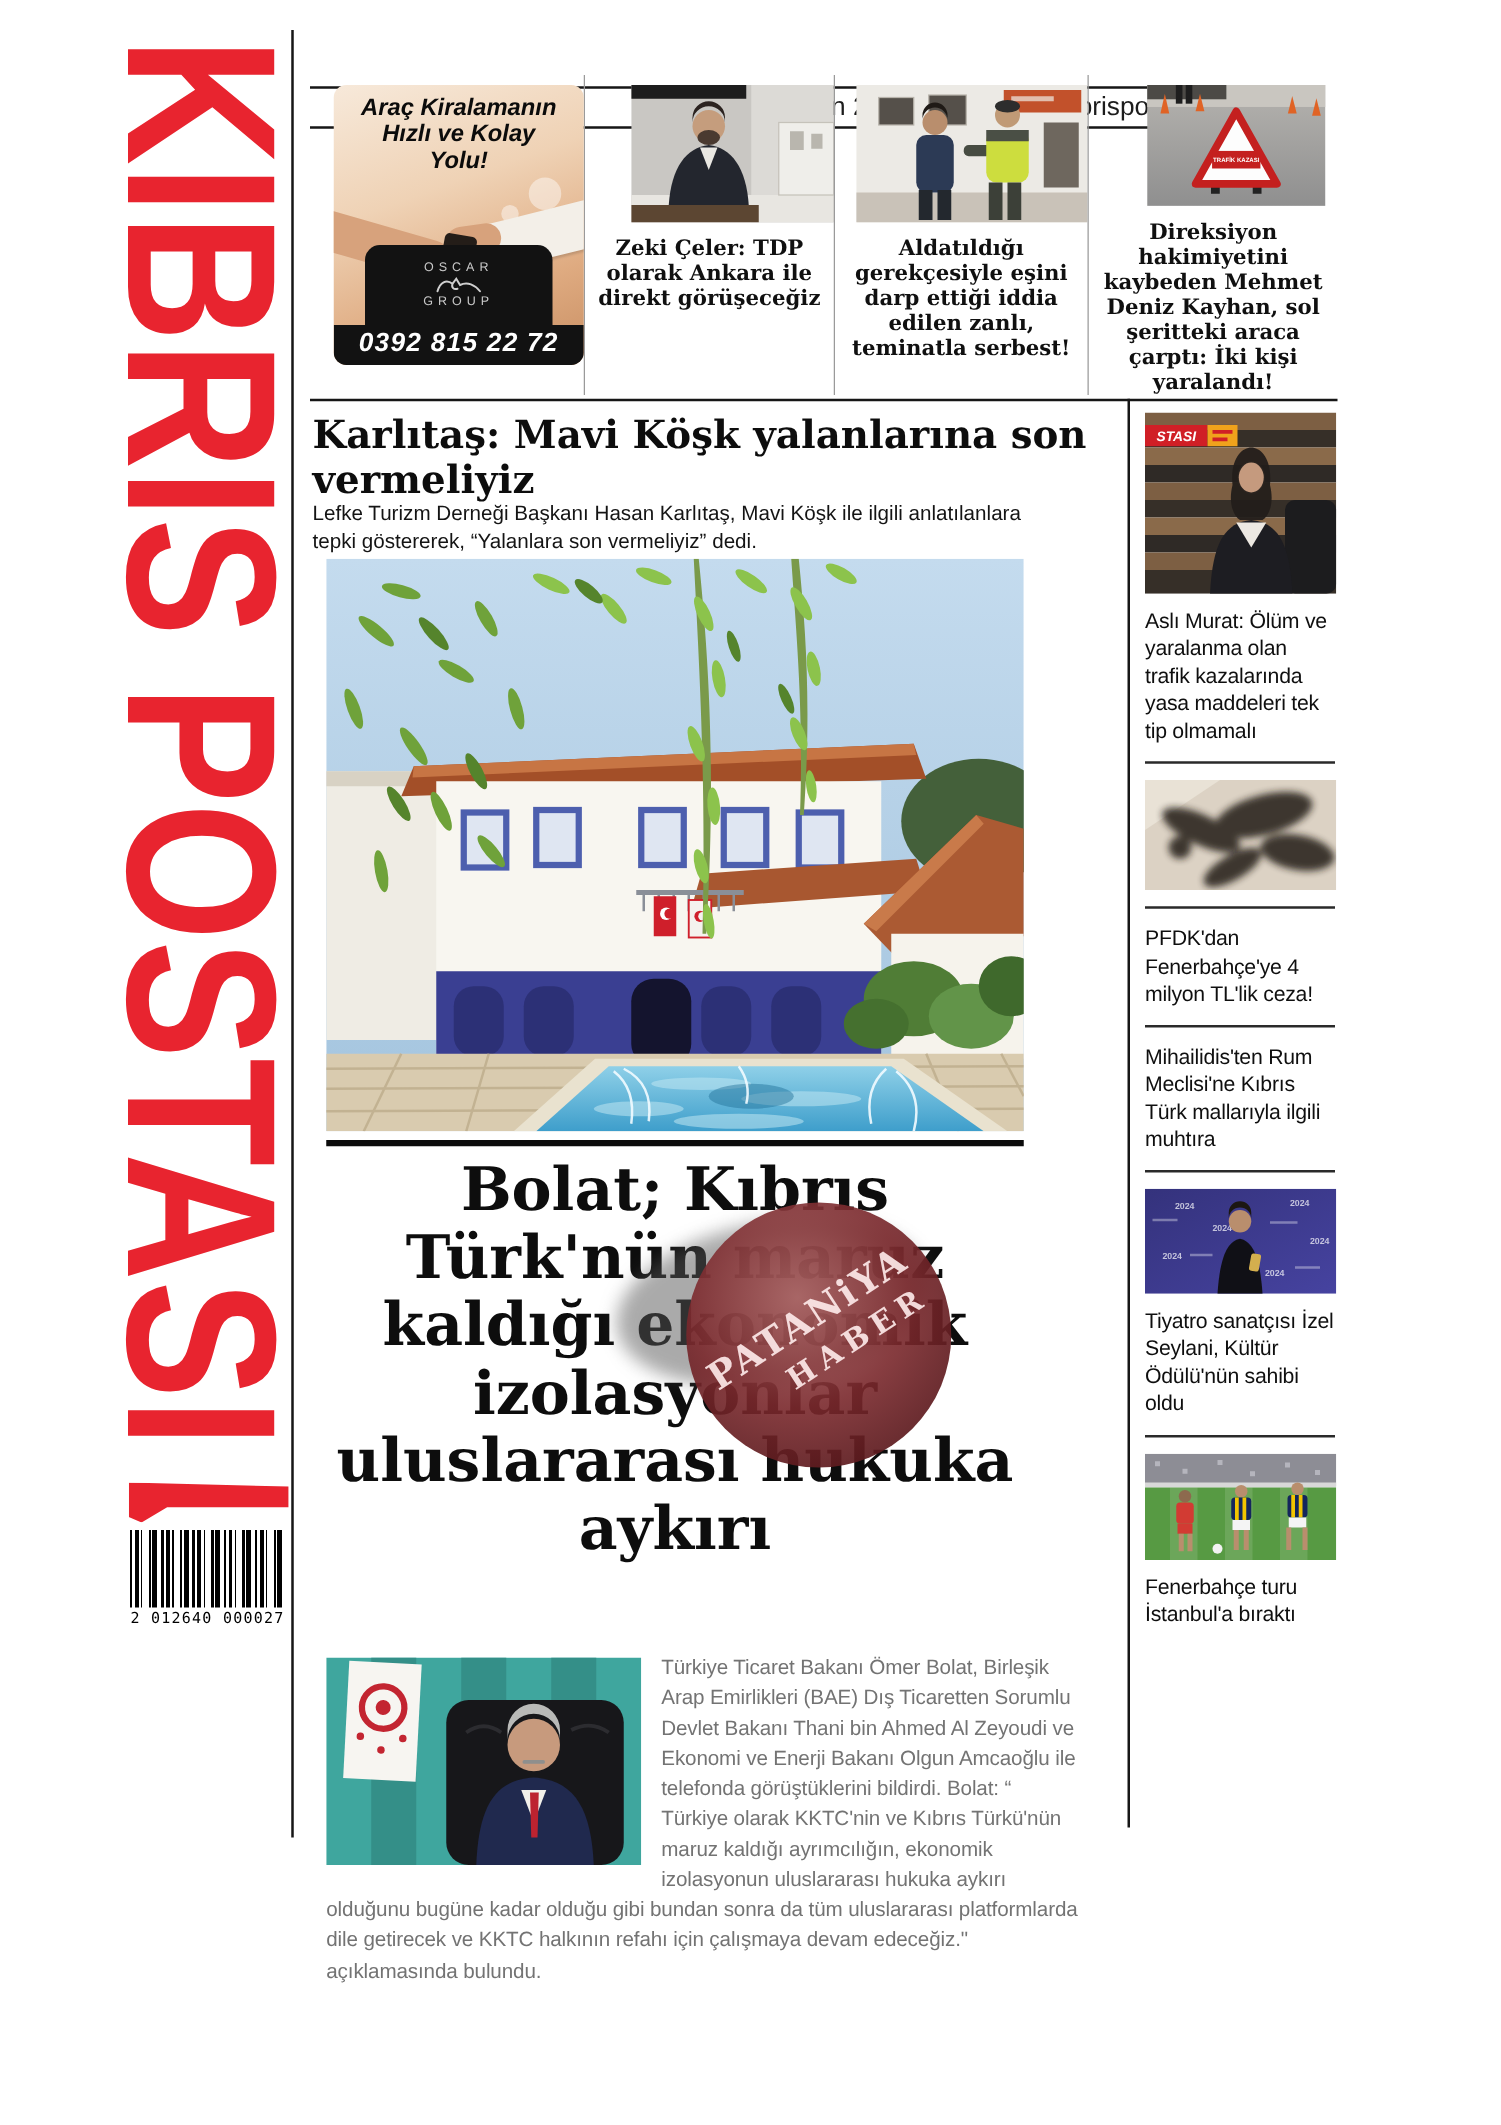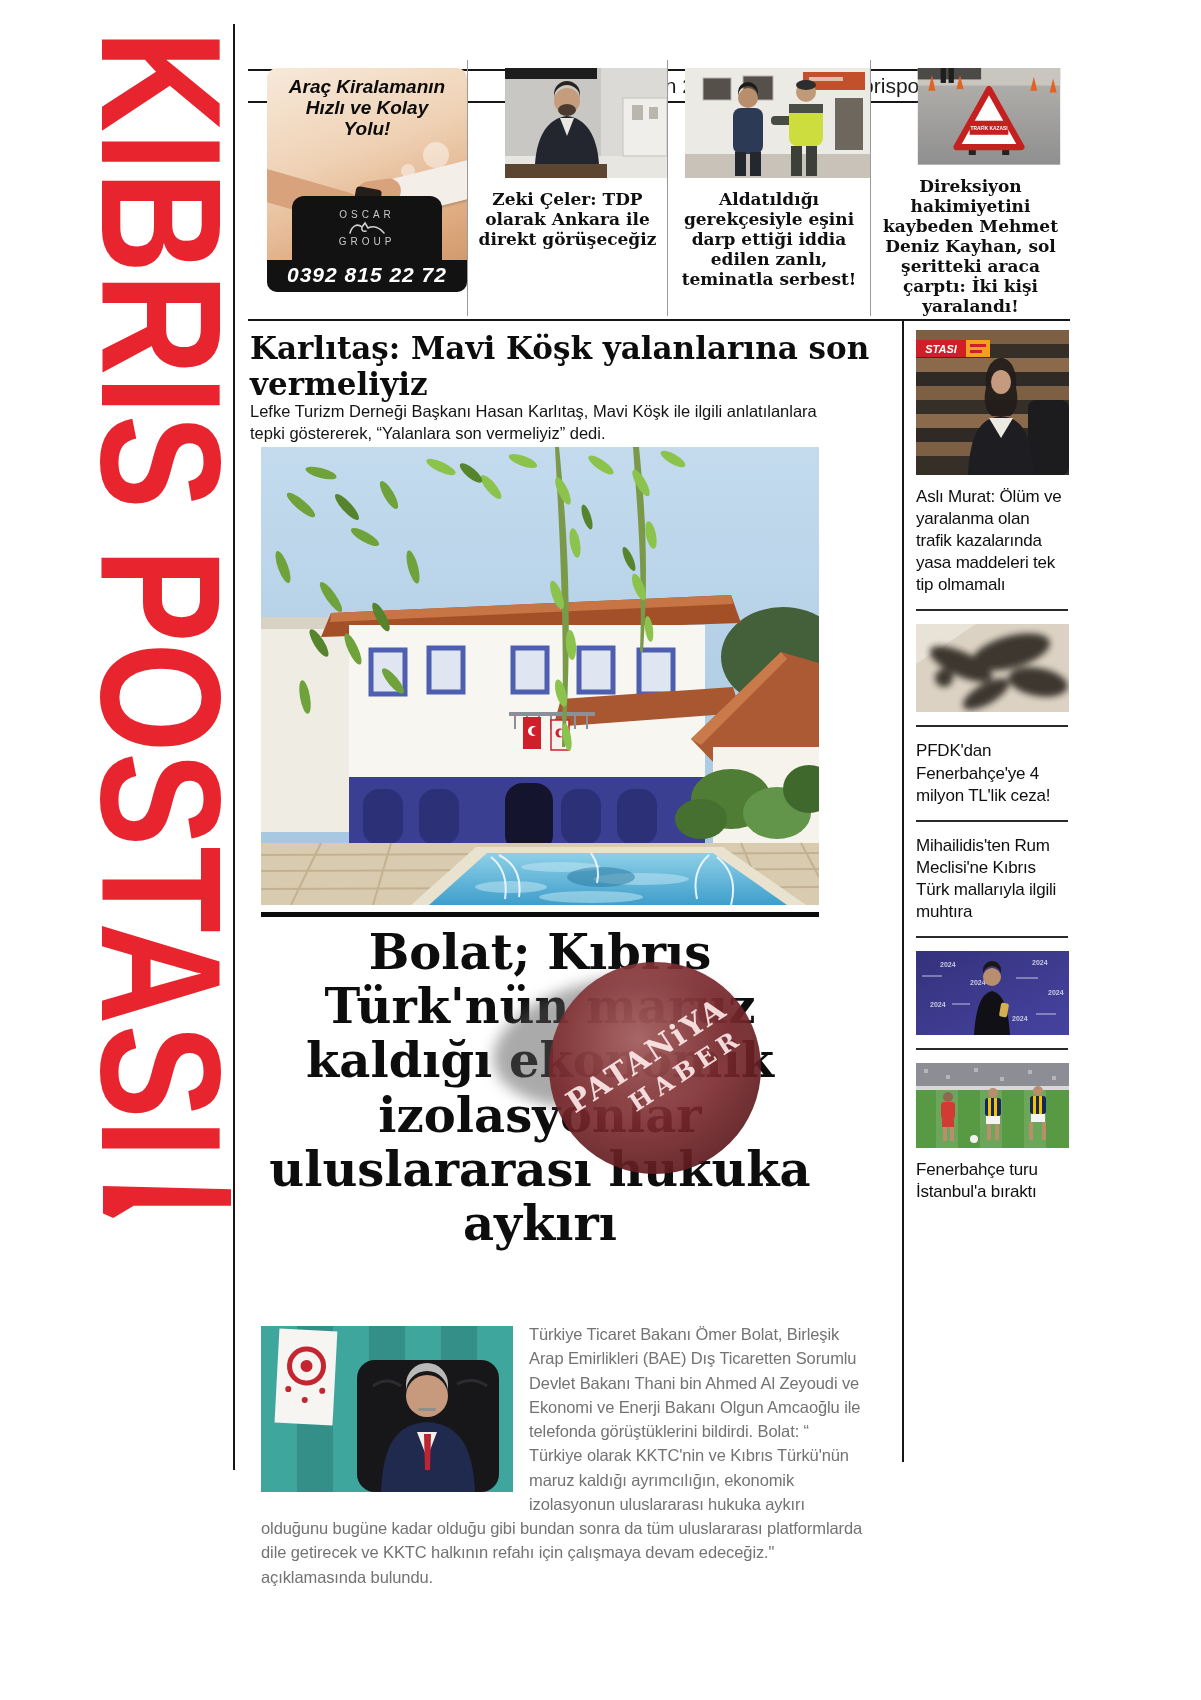--- a/index.html
+++ b/index.html
@@ -100,20 +100,24 @@
 </style>
 </head>
 <body>
 
 <div class="page">
 
   <svg class="masthead-svg" width="148" height="1150">
     <text transform="translate(12,6) rotate(90)" x="0" y="0" font-family="Liberation Sans, sans-serif" font-weight="bold" font-size="170" fill="#e8242f" textLength="1128" lengthAdjust="spacingAndGlyphs">KIBRIS POSTASI</text>
   </svg>
   <div class="masthead-underline"></div>
+  <div class="barcode">
+    <div class="barcode-bars"></div>
+    <div class="barcode-digits">2 012640 000027</div>
+  </div>
 
   <div class="rule-v rule-left"></div>
 
   <header class="topbar">
     <span>12 Nisan 2024, Cuma</span>
     <span>www.kibrispostasi.com</span>
   </header>
 
   <section class="toprow">
     <div class="col col-1">
@@ -452,20 +456,21 @@
         <rect x="6" y="24" width="20" height="2"></rect>
           <rect x="100" y="26" width="22" height="2"></rect>
         <rect x="36" y="52" width="18" height="2"></rect>
           <rect x="120" y="62" width="20" height="2"></rect>
       </g>
       <circle cx="76" cy="26" r="9" fill="#b98e6d"></circle>
       <path d="M67 24 A9 9 0 0 1 85 24 L85 19 A9 9 0 0 0 67 19 Z" fill="#1c1712"></path>
       <path d="M58 84 C60 54 66 42 76 40 C86 42 92 54 94 84 Z" fill="#101016"></path>
       <rect x="84" y="52" width="8" height="14" rx="2" fill="#d4af4e" transform="rotate(10 88 59)"></rect>
     </svg>
+    <div class="sb-cap">Tiyatro sanatçısı İzel Seylani, Kültür Ödülü'nün sahibi oldu</div>
     <hr class="sb-hr">
 
     <svg class="sb-photo" width="153" height="85" viewBox="0 0 153 85">
       <rect width="153" height="26" fill="#8d8d95"></rect>
       <g fill="#b5b5bd">
           <rect x="8" y="6" width="4" height="4"></rect>
           <rect x="30" y="12" width="4" height="4"></rect>
         <rect x="58" y="5" width="4" height="4"></rect>
           <rect x="84" y="14" width="4" height="4"></rect>
         <rect x="112" y="7" width="4" height="4"></rect>

